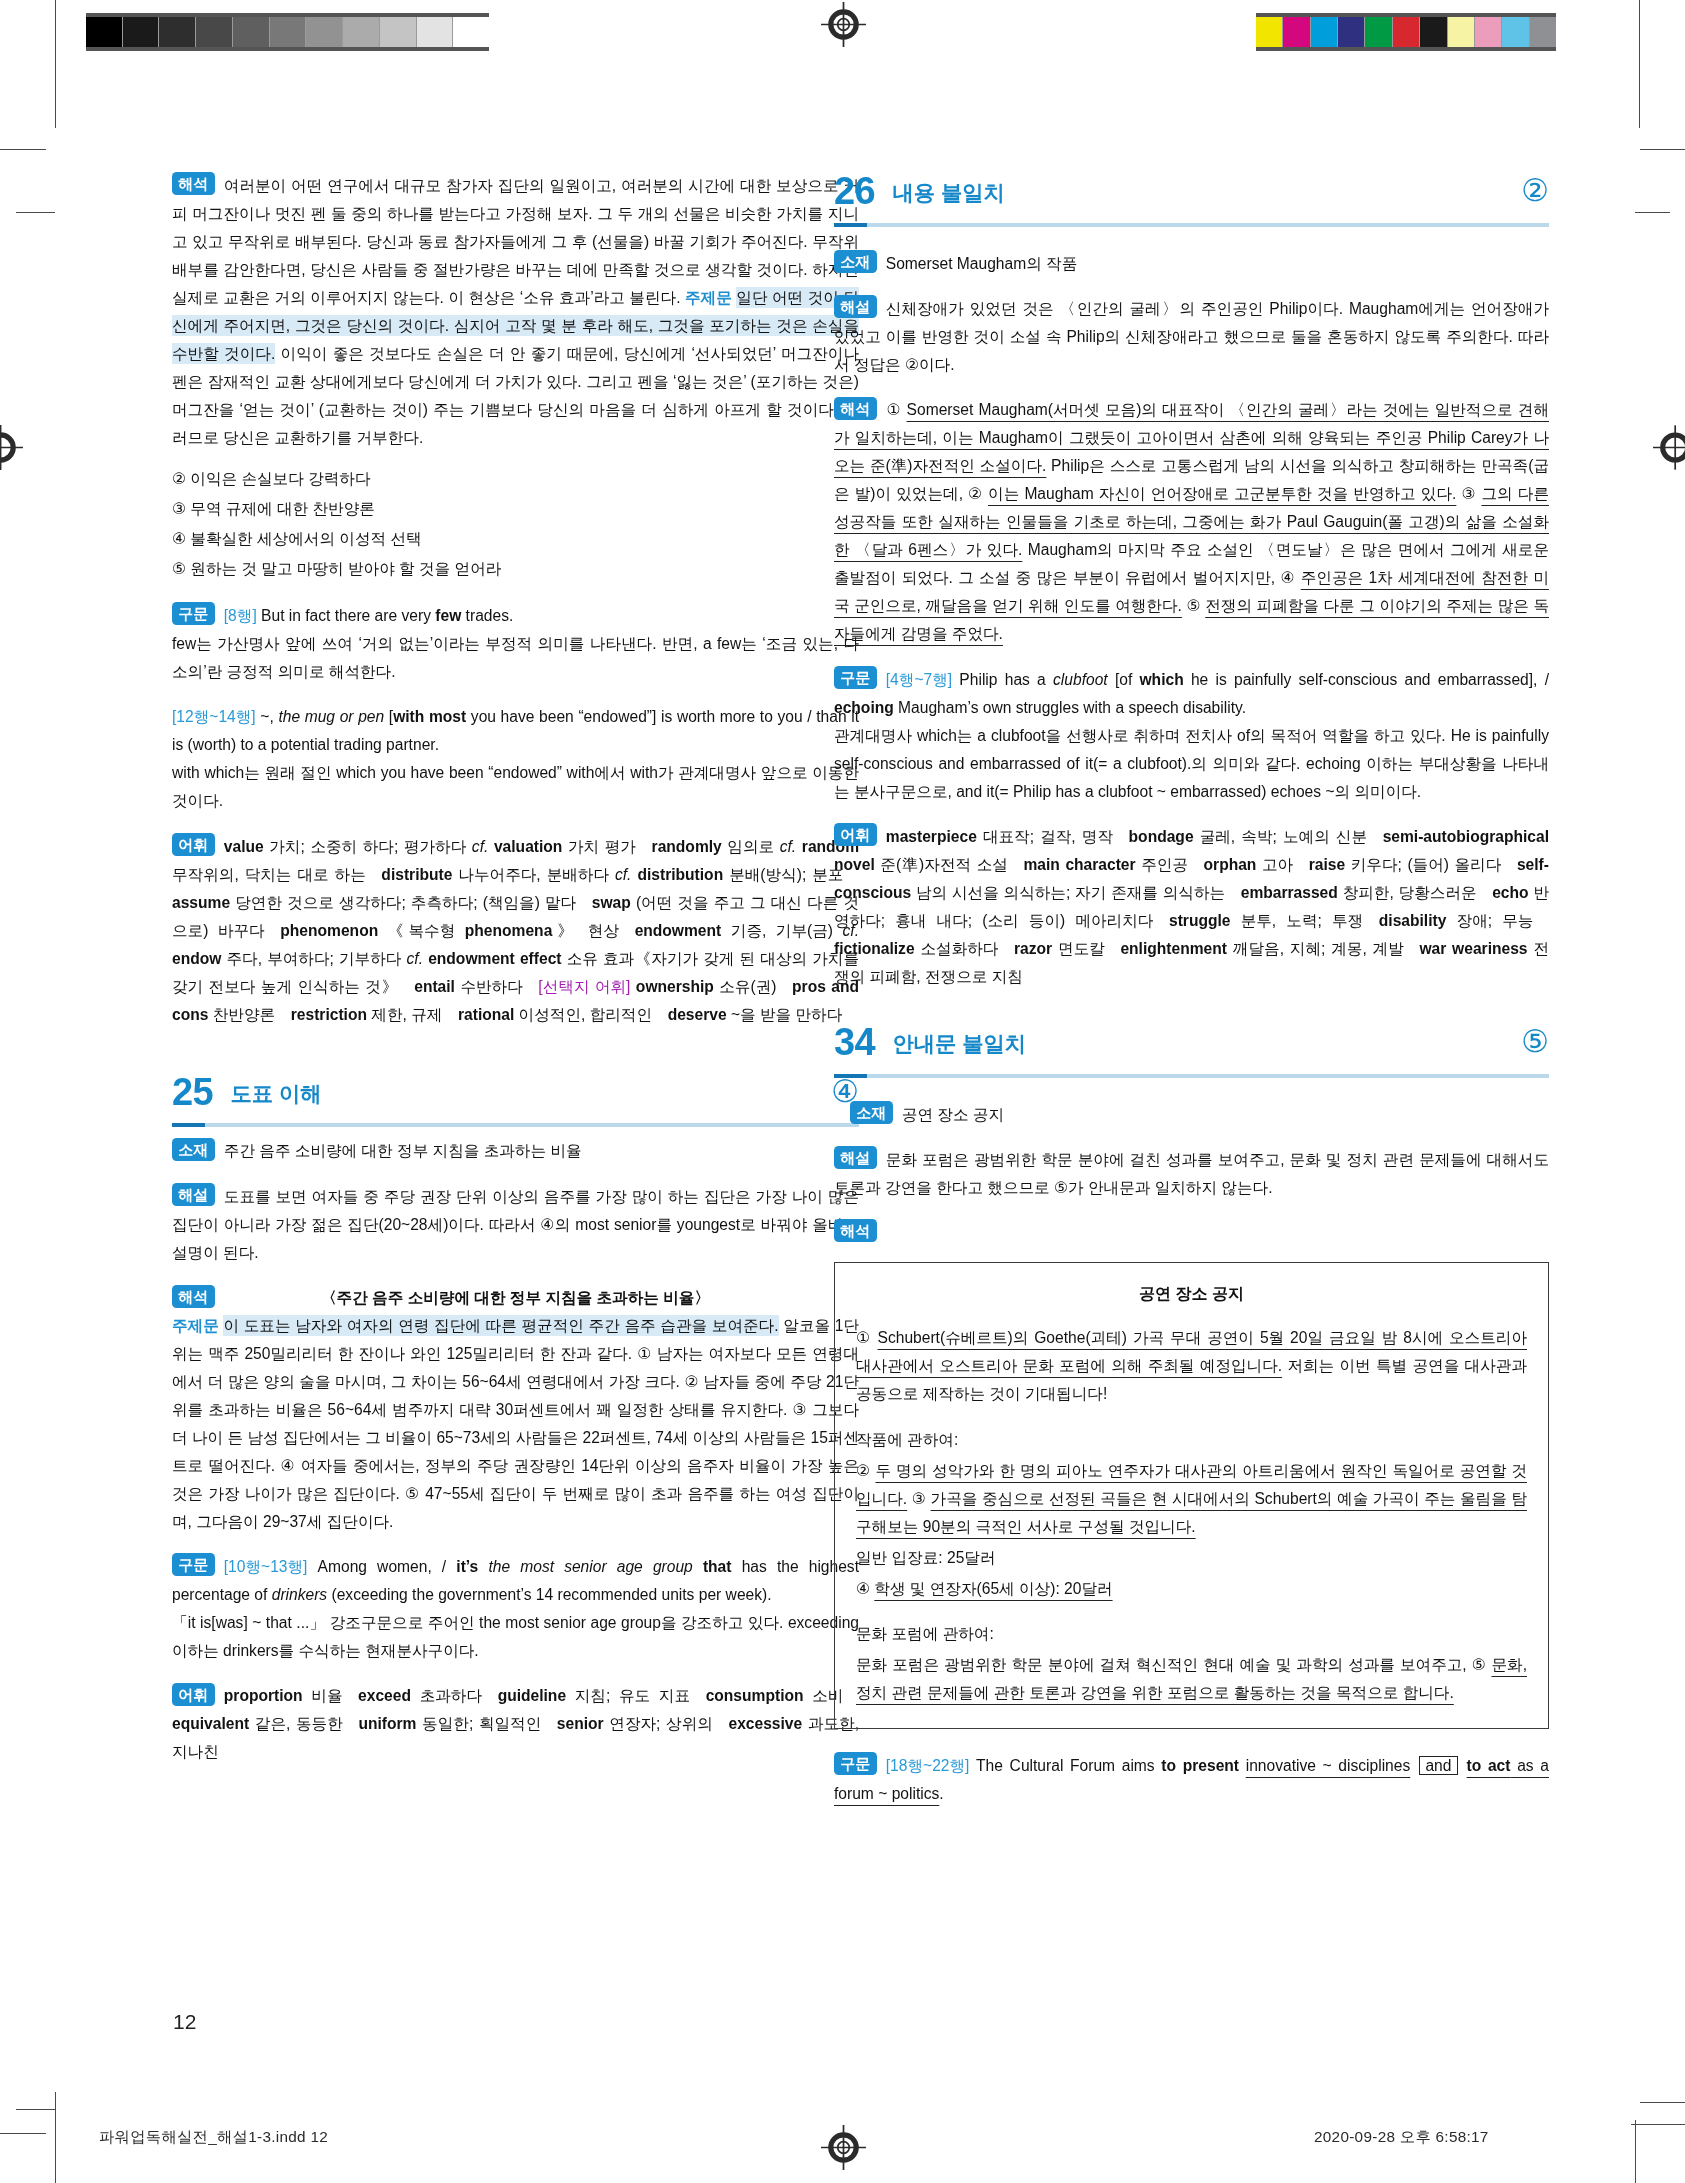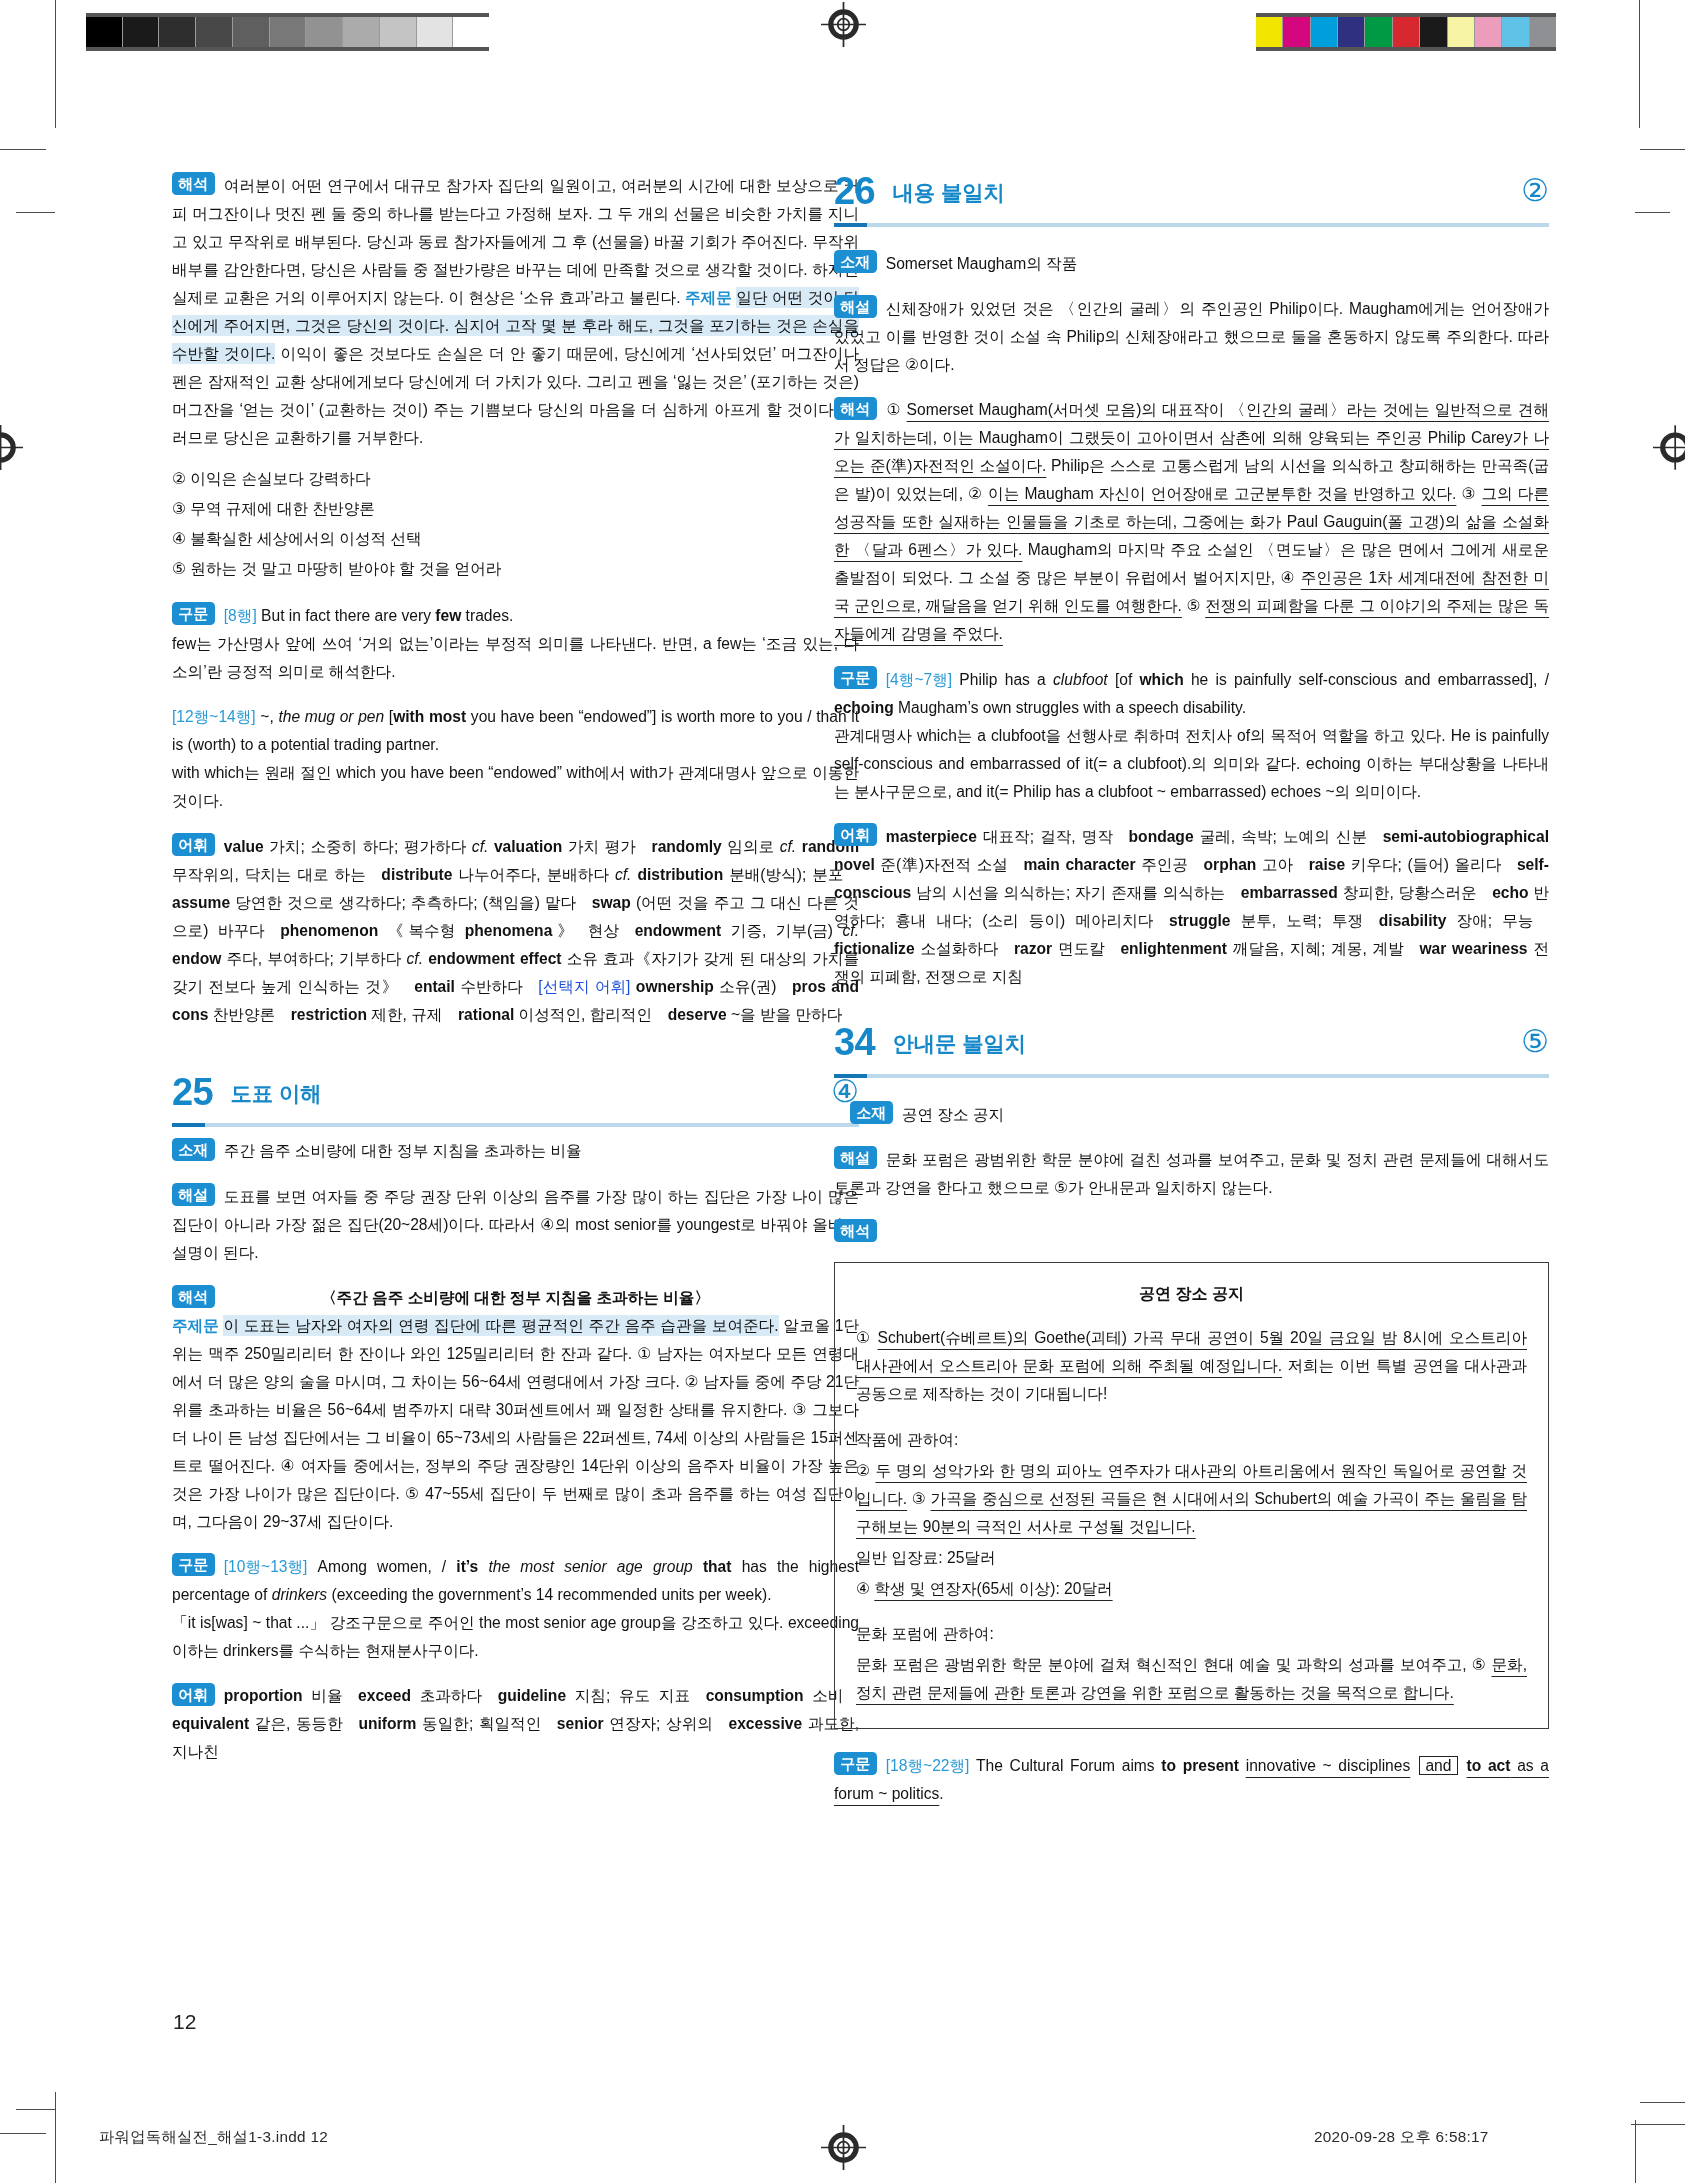--- a/index.html
+++ b/index.html
@@ -17,21 +17,21 @@
   
   .col{position:absolute;top:172px;}
   .col-left{left:172px;width:687px;}
   .col-right{left:834px;width:715px;}
   .para{font-size:15.6px;line-height:28px;text-align:justify;color:#121212;}
   .badge{display:inline-block;background:#1b8fd2;color:#fff;font-weight:bold;font-size:15px;
          line-height:23px;padding:0 6.3px;border-radius:4.6px;margin-right:9.2px;vertical-align:1.7px;}
   .lineref{color:#2a9ad6;}
   .hl{background:#d8eaf6;padding:1.7px 0;}
   .ts-label{color:#1b8fd2;font-weight:bold;}
-  .blue{color:#1d4ed8;}
+  .blue{color:#a21caf;}
   u{text-decoration:underline;text-decoration-thickness:1.4px;text-underline-offset:5.8px;text-decoration-color:#222;}
   b{font-weight:bold;}
   .boxed{border:1.4px solid #222;padding:0 5.2px;margin:0 2.3px;}
   .options div{height:30px;}
   
   .sec-header{display:flex;align-items:flex-start;justify-content:space-between;}
   .sec-left{display:flex;align-items:flex-end;}
   .sec-num{font-size:38px;font-weight:800;color:#1588c9;line-height:1;letter-spacing:-0.6px;}
   .sec-title{font-size:21.3px;font-weight:bold;color:#1588c9;margin-left:17.3px;padding-bottom:2.9px;}
   .sec-answer{font-size:31px;color:#1588c9;line-height:38px;font-weight:normal;}

